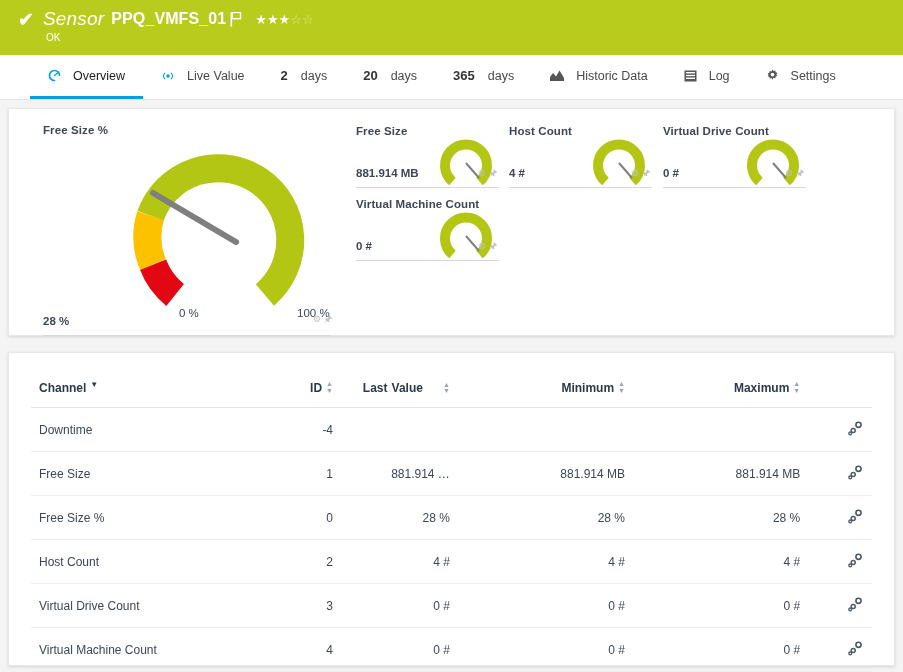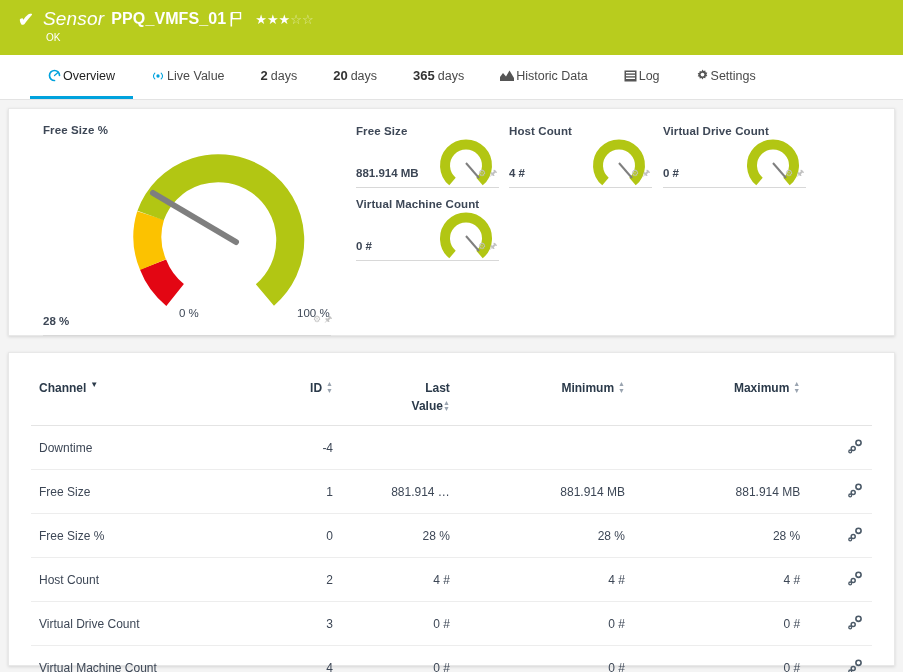--- a/index.html
+++ b/index.html
@@ -41,21 +41,21 @@
 
   
   .tabbar {
     height: 45px; background: #ffffff;
     display: flex; align-items: stretch;
     padding-left: 30px;
     border-bottom: 1px solid #e3e3e3;
   }
   .tab {
     display: flex; align-items: center; justify-content: center;
-    gap: 2px; padding: 0 18px; cursor: pointer;
+    gap: 12px; padding: 0 18px; cursor: pointer;
     font-size: 12.5px; color: #4a4a4a;
     position: relative;
     border-bottom: 3px solid transparent;
   }
   .tab.active { color: #1f1f1f; border-bottom-color: #00a2dd; }
   .tab .tlabel { white-space: nowrap; }
   .tab .tnum { font-weight: bold; font-size: 13px; color: #333; margin-right: 1px; }
   .tab .tunit { color: #4a4a4a; }
   .tab-icon { display: inline-flex; align-items: center; color: #00a2dd; }
   .tab-icon.grey { color: #555; }
@@ -121,24 +121,24 @@
     padding: 0 8px 12px 8px; vertical-align: top;
     border-bottom: 1px solid #e4e4e4;
   }
   th.c-channel { text-align: left; width: 200px; }
   th.c-id { text-align: right; width: 92px; }
   th.c-last { text-align: right; width: 110px; }
   th.c-min { text-align: right; width: 165px; }
   th.c-max { text-align: right; width: 165px; }
   th.c-act { width: 60px; }
   .hdr-inner { display: inline-flex; align-items: flex-start; gap: 4px; }
-  .hdr-inner.wrapper { flex-direction: column; align-items: flex-end; }
+  .hdr-inner.wrapper { flex-direction: row; align-items: flex-end; }
   .sortcaret { color: #2b3a4a; font-size: 8px; line-height: 1.05; }
   .sortarrows { display: inline-flex; flex-direction: column; color: #9aa4b0; font-size: 7px; line-height: .95; }
-  .last-w { display: inline-flex; align-items: flex-end; gap: 0; }
+  .last-w { display: inline-flex; align-items: flex-end; gap: 20px; }
 
   table.chan td {
     font-size: 12px; color: #3d4756;
     padding: 12px 8px; border-bottom: 1px solid #ededed;
   }
   td.t-channel { text-align: left; }
   td.t-num { text-align: right; }
   td.t-act { text-align: right; padding-right: 2px; }
   .row-icon { color: #5b6b7d; display: inline-block; }
 </style>

